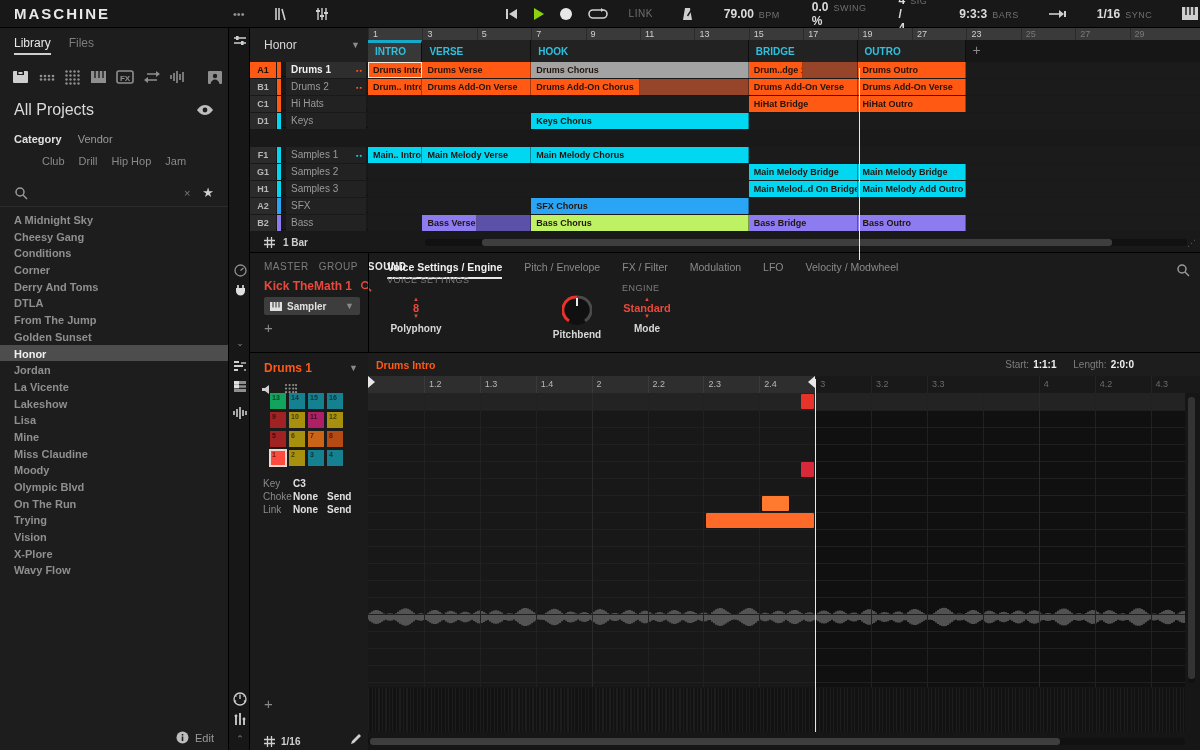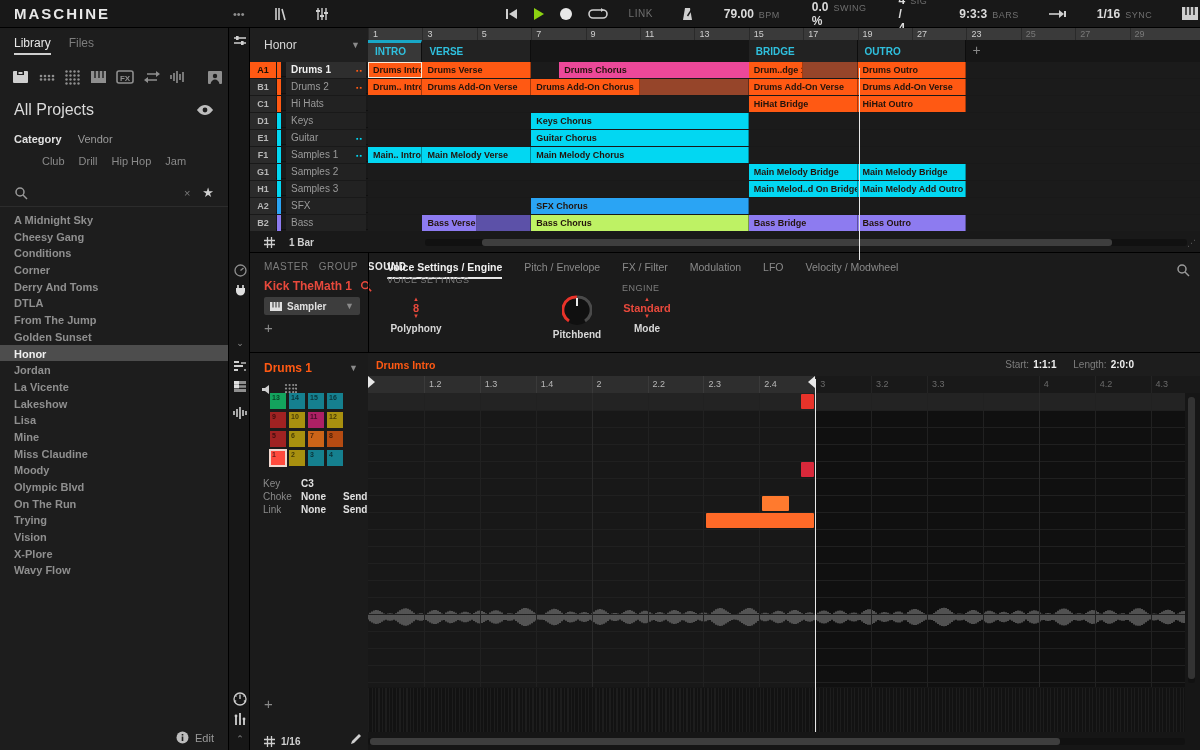--- a/index.html
+++ b/index.html
@@ -62,21 +62,21 @@
   #arr-rows { position:absolute; left:0; top:34px; width:950px; height:170px; }
   .arr-row { position:absolute; left:0; width:950px; height:15px; border-bottom:1px solid #101010;padding-left:14px; }
   .arr-id { position:absolute; left:0; top:0; width:26px; height:16px; background:#2b2b2b; color:#b8b8b8; font-size:9px; font-weight:bold; text-align:center; line-height:16px; }
   .arr-stripe { position:absolute; left:27px; top:0; width:4px; height:16px; }
   .arr-name { position:absolute; left:36px; top:0; width:80px; height:16px; background:#222222; color:#9a9a9a; font-size:10px; line-height:16px; padding-left:5px; white-space:nowrap; overflow:hidden; }
   .arr-badge { position:absolute; left:106px; top:5px; font-size:7px; letter-spacing:1px; }
   .arr-lane { position:absolute; left:118px; top:0; width:832px; height:16px; background:#1b1b1b; }
   .clip { position:absolute; top:0; height:16px; font-size:9px; font-weight:bold; color:#23140c; line-height:16px; padding-left:5px; white-space:nowrap; overflow:hidden; border-right:1px solid rgba(0,0,0,.35); }
   .clip.selected { outline:1px solid #f5e8d8; outline-offset:-1px; }
   .arr-footer { position:absolute; left:0; top:204px; width:950px; height:20px; background:#191919; display:flex; align-items:center; }
-  .arr-grid-label { display:flex; align-items:center; gap:14px; margin-left:14px; color:#cfcfcf; font-weight:bold; font-size:10px; }
+  .arr-grid-label { display:flex; align-items:center; gap:8px; margin-left:14px; color:#cfcfcf; font-weight:bold; font-size:10px; }
   .hscroll { position:absolute; height:7px; background:#111; border-radius:3px; }
   .hscroll .thumb { position:absolute; top:0; height:7px; background:#3e3e3e; border-radius:3px; }
   #arr-playhead { position:absolute; left:609px; top:40px; width:1px; height:192px; background:#e8e8e8; z-index:5; }
 
   
   .lvl-tabs { position:absolute; left:14px; top:8px; display:flex; gap:10px; font-size:10px; letter-spacing:.5px; color:#7d7d7d; }
   .lvl-tabs .active { color:#e8e8e8; font-weight:bold; }
   .sound-name { position:absolute; left:14px; top:26px; color:#e8493c; font-size:12px; font-weight:bold; display:flex; gap:8px; align-items:center; }
   .plug-slot { position:absolute; left:14px; top:44px; width:96px; height:18px; background:#3d3d3d; border-radius:2px; display:flex; align-items:center; gap:5px; padding:0 6px; color:#e0e0e0; font-size:10px; font-weight:bold; }
   .plug-slot .caret { margin-left:auto; }
@@ -94,21 +94,21 @@
   .ctl-search { position:absolute; right:10px; top:10px; }
 
   
   .pat-left { position:absolute; left:0; top:0; width:118px; height:398px; background:#1b1b1b; }
   .pat-group { display:flex; align-items:center; justify-content:space-between; padding:8px 10px 4px 14px; color:#ff5913; font-weight:bold; font-size:12px; }
   .pat-tools { display:flex; gap:10px; padding:4px 0 6px 12px; align-items:center; }
   #padgrid { position:absolute; left:20px; top:40px; width:74px; height:74px; }
   .pad { position:absolute; width:16px; height:16px; font-size:7px; color:rgba(0,0,0,.6); padding:1px 0 0 2px; font-weight:bold; }
   .pad.selected { outline:2px solid #f0d8d0; outline-offset:-1px; }
   .pad-props { position:absolute; left:13px; top:125px; font-size:10px; }
-  .pad-props .row { display:flex; margin-bottom:2px;gap:8px; }
+  .pad-props .row { display:flex; margin-bottom:2px; }
   .pad-props .k { width:30px; color:#8a8a8a; }
   .pad-props .v { width:34px; color:#e0e0e0; font-weight:bold; }
   .pad-props .s { color:#e0e0e0; font-weight:bold; }
   .pat-footer { position:absolute; left:0; top:378px; width:118px; height:20px; display:flex; align-items:center; gap:6px; padding-left:14px; color:#cfcfcf; font-weight:bold; font-size:10px; }
   .pat-plus { position:absolute; left:14px; top:342px; color:#8a8a8a; font-size:15px; }
   .pencil { position:absolute; left:100px; top:380px; }
 
   .pat-head { position:absolute; left:118px; top:0; width:832px; height:23px; background:#1d1d1d; }
   .pat-name { position:absolute; left:8px; top:6px; color:#ff5913; font-weight:bold; font-size:10.5px; }
   .pat-startlen { position:absolute; right:66px; top:6px; font-size:10px; color:#7d7d7d; }
@@ -456,34 +456,35 @@
         <div class="arr-tick" style="left: 489.6px;">19</div>
         <div class="arr-tick" style="left: 544px;">27</div>
         <div class="arr-tick" style="left: 598.4px;">23</div>
         <div class="arr-tick dim" style="left: 652.8px;">25</div>
         <div class="arr-tick dim" style="left: 707.2px;">27</div>
         <div class="arr-tick dim" style="left: 761.6px;">29</div>
       </div>
     <div id="arr-sections">
         <div class="arr-sec selected" style="left: 0px; width: 54.4px;">INTRO</div>
         <div class="arr-sec" style="left: 54.4px; width: 108.8px;">VERSE</div>
+        <div class="arr-sec" style="left: 163.2px; width: 217.6px;">HOOK</div>
         <div class="arr-sec" style="left: 380.8px; width: 108.8px;">BRIDGE</div>
         <div class="arr-sec" style="left: 489.6px; width: 108.8px;">OUTRO</div>
         <div class="arr-plus" style="left: 604.4px;">+</div>
       </div>
     <div id="arr-rows">
         <div class="arr-row" style="top: 0px;">
           <div class="arr-id" style="background: rgb(255, 89, 19); color: rgb(29, 16, 5);">A1</div>
           <div class="arr-stripe" style="background: rgb(255, 89, 19);"></div>
           <div class="arr-name" style="color: rgb(240, 240, 240); font-weight: bold; background: rgb(46, 46, 46);">Drums 1</div>
           <div class="arr-badge" style="color: rgb(255, 89, 19);">▪▪</div>
           <div class="arr-lane">
             <div class="clip selected" style="left: 0px; width: 54.4px; background: rgb(255, 89, 19);">Drums Intro</div>
             <div class="clip" style="left: 54.4px; width: 108.8px; background: rgb(255, 89, 19);">Drums Verse</div>
-            <div class="clip" style="left: 163.2px; width: 217.6px; background: #ec4899; margin-left: 28px;">Drums Chorus</div>
+            <div class="clip" style="left: 163.2px; width: 217.6px; background: #a3a3a3;">Drums Chorus</div>
             <div class="clip" style="left: 380.8px; width: 54.4px; background: rgb(255, 89, 19);">Drum..dge 1</div>
             <div class="clip" style="left: 435.2px; width: 54.4px; background: rgb(150, 69, 42);"></div>
             <div class="clip" style="left: 489.6px; width: 108.8px; background: rgb(255, 89, 19);">Drums Outro</div>
           </div>
         </div>
         <div class="arr-row" style="top: 17px;">
           <div class="arr-id">B1</div>
           <div class="arr-stripe" style="background: rgb(255, 89, 19);"></div>
           <div class="arr-name">Drums 2</div>
           <div class="arr-badge" style="color: rgb(255, 89, 19);">▪▪</div>
@@ -504,29 +505,20 @@
             <div class="clip" style="left: 380.8px; width: 108.8px; background: rgb(255, 89, 19);">HiHat Bridge</div>
             <div class="clip" style="left: 489.6px; width: 108.8px; background: rgb(255, 89, 19);">HiHat Outro</div>
           </div>
         </div>
         <div class="arr-row" style="top: 51px;">
           <div class="arr-id">D1</div>
           <div class="arr-stripe" style="background: rgb(2, 215, 242);"></div>
           <div class="arr-name">Keys</div>
           <div class="arr-lane">
             <div class="clip" style="left: 163.2px; width: 217.6px; background: rgb(2, 215, 242);">Keys Chorus</div>
-          </div>
-        </div>
-        <div class="arr-row" style="top: 68px;">
-          <div class="arr-id">E1</div>
-          <div class="arr-stripe" style="background: rgb(2, 215, 242);"></div>
-          <div class="arr-name">Guitar</div>
-          <div class="arr-badge" style="color: rgb(2, 215, 242);">▪▪</div>
-          <div class="arr-lane">
-            <div class="clip" style="left: 163.2px; width: 217.6px; background: rgb(2, 215, 242);">Guitar Chorus</div>
           </div>
         </div>
         <div class="arr-row" style="top: 85px;">
           <div class="arr-id">F1</div>
           <div class="arr-stripe" style="background: rgb(2, 215, 242);"></div>
           <div class="arr-name">Samples 1</div>
           <div class="arr-badge" style="color: rgb(2, 215, 242);">▪▪</div>
           <div class="arr-lane">
             <div class="clip" style="left: 0px; width: 54.4px; background: rgb(2, 215, 242);">Main.. Intro</div>
             <div class="clip" style="left: 54.4px; width: 108.8px; background: rgb(2, 215, 242);">Main Melody Verse</div>

